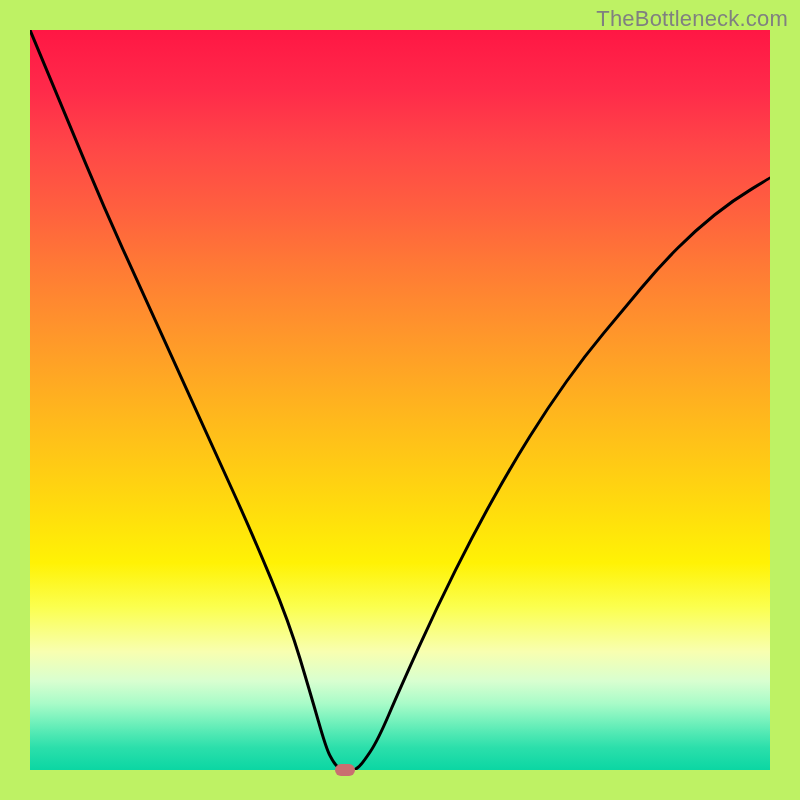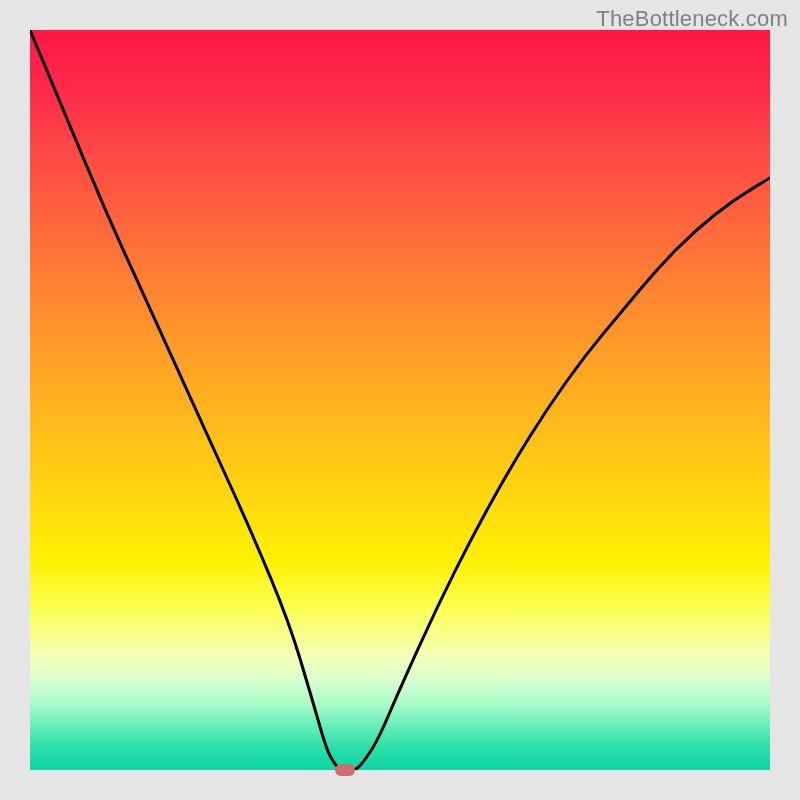--- a/index.html
+++ b/index.html
@@ -10,21 +10,21 @@
     background: #000;
     font-family: Arial, Helvetica, sans-serif;
     overflow: hidden;
   }
   .frame {
     position: absolute;
     top: 0;
     left: 0;
     width: 800px;
     height: 800px;
-    background: #e5e5e5;
+    background: #bef264;
   }
   .plot-area {
     position: absolute;
     top: 30px;
     left: 30px;
     width: 740px;
     height: 740px;
     
     background: linear-gradient(to bottom,
       #ff1744 0%,

